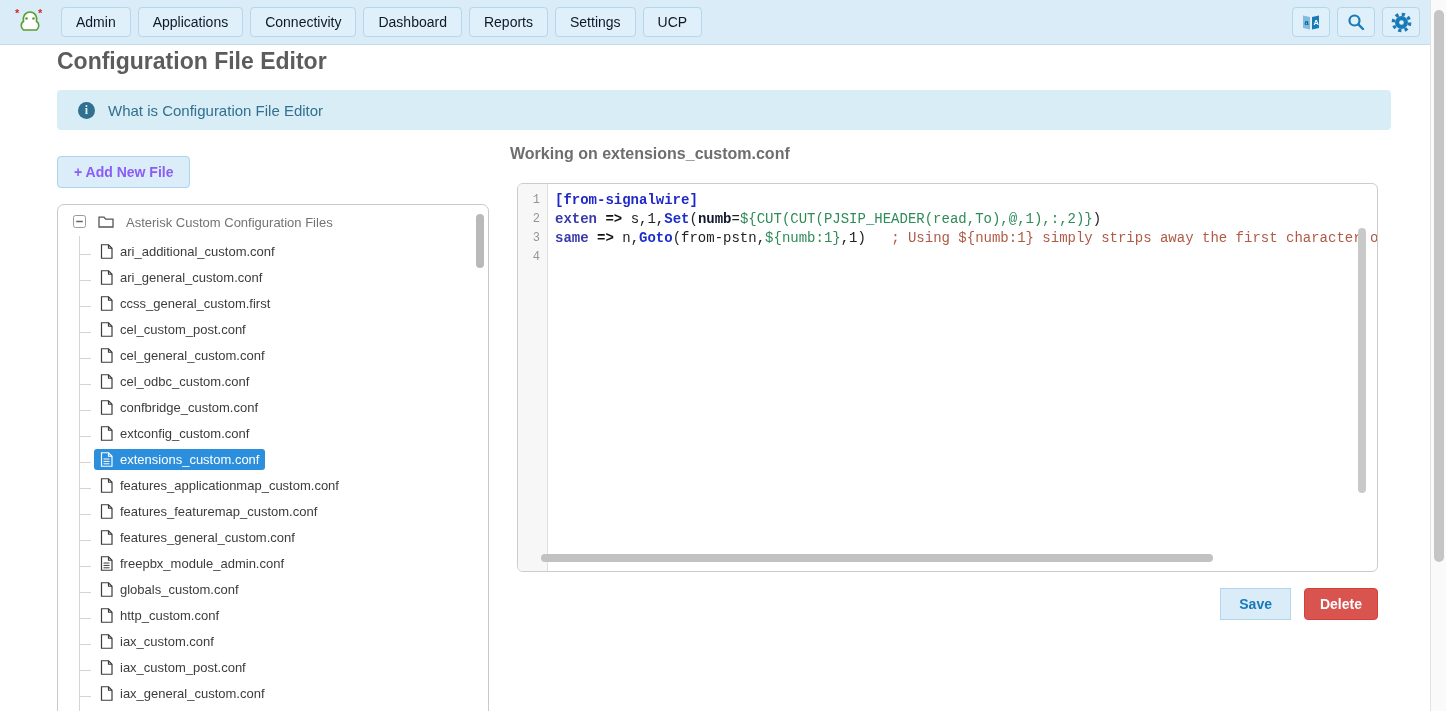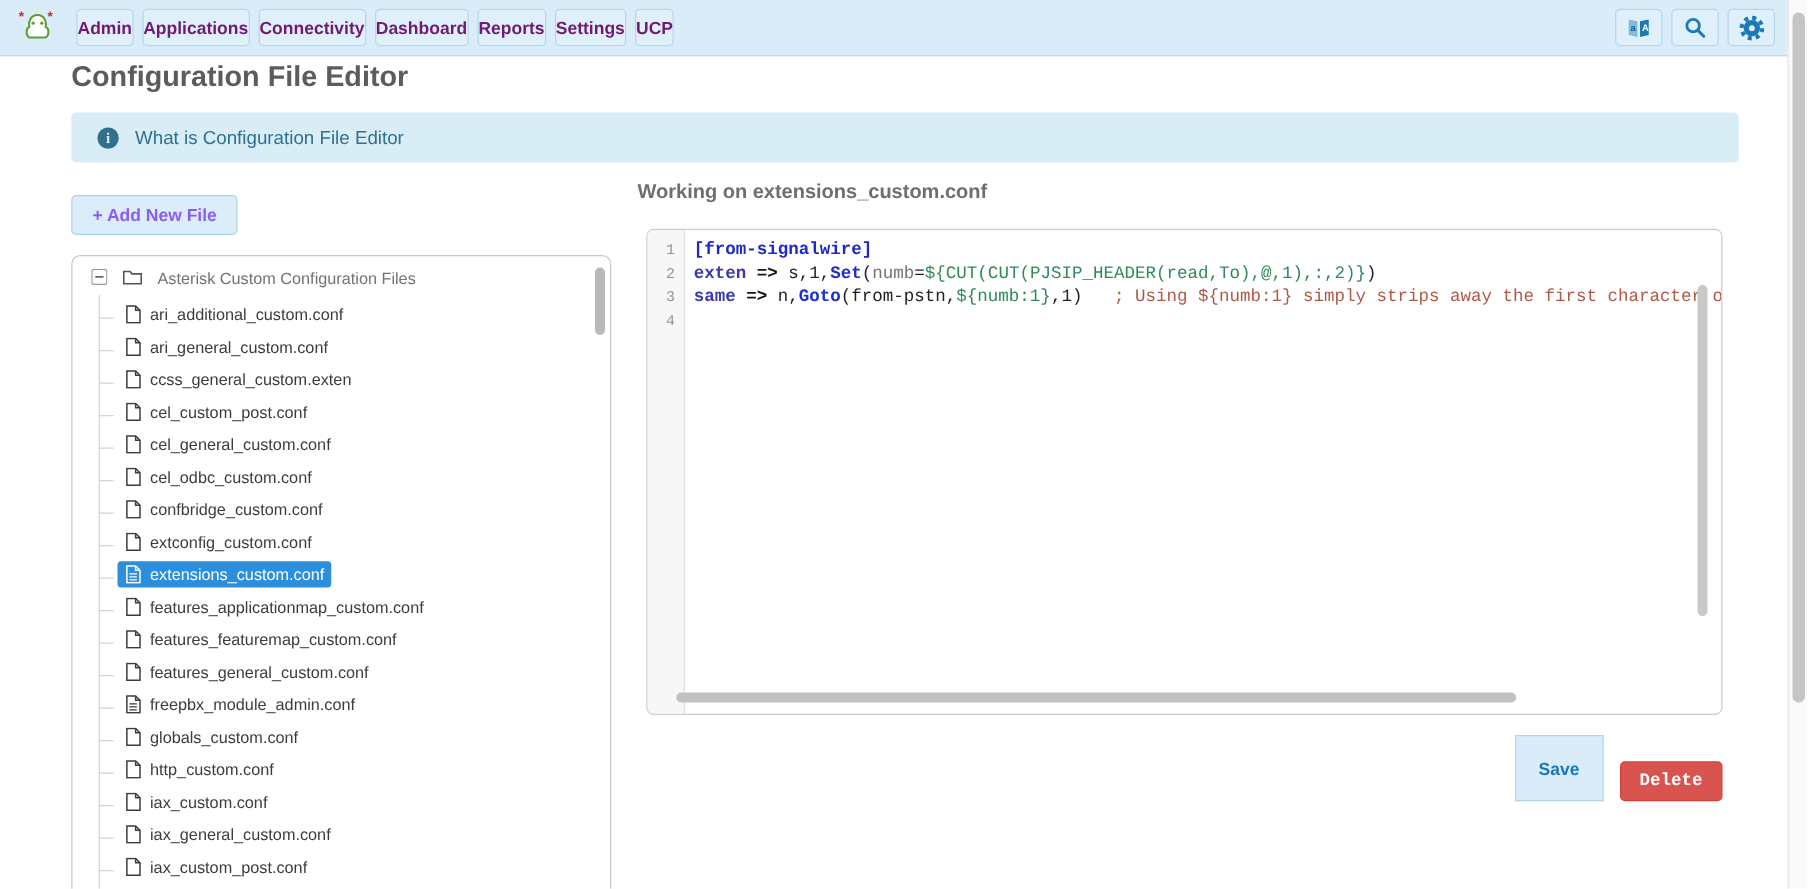--- a/index.html
+++ b/index.html
@@ -5,21 +5,21 @@
   * { box-sizing: border-box; margin: 0; padding: 0; }
   html,body { width:1446px; height:711px; overflow:hidden; background:#fff;
               font-family:"Liberation Sans", sans-serif; }
   .page { position:relative; width:1446px; height:711px; background:#fff; overflow:hidden; }
 
   
   .navbar { position:absolute; top:0; left:0; right:16px; height:45px;
             background:#d9ecf7; border-bottom:1px solid #c2dcec;
             display:flex; align-items:center; padding:0 10px 0 12px; gap:7px; }
   .brand { width:36px; height:34px; display:flex; align-items:center; justify-content:center; margin-right:6px; cursor:pointer; }
-  .nav-btn { padding:6px 0; font-size:14px; font-weight:bold; color:#701a75;
+  .nav-btn { padding:6px 14px; font-size:14px; font-weight:normal; color:#0f172a;
              background:#e0f0fa; border:1px solid #b3d8ec; border-radius:4px;
              font-family:"Liberation Sans", sans-serif; cursor:pointer; }
   .nav-spacer { flex:1; }
   .icon-btn { width:38px; height:30px; background:#e0f0fa; border:1px solid #b3d8ec;
               border-radius:4px; display:flex; align-items:center; justify-content:center; cursor:pointer; }
 
   
   .page-title { position:absolute; left:57px; top:48px; font-size:23px; font-weight:bold; color:#5c5c5c; }
   .info-banner { position:absolute; left:57px; top:90px; width:1334px; height:40px;
                  background:#d9edf7; border-radius:4px; display:flex; align-items:center;
@@ -57,36 +57,36 @@
   .ln { height:19px; line-height:19px; font-family:"Liberation Mono", monospace; font-size:12px;
         color:#959595; text-align:right; padding-right:7px; }
   .code { position:absolute; left:31px; top:0; right:0; bottom:0; padding:7px 0 0 6px;
           font-family:"Liberation Mono", monospace; font-size:14px; line-height:19px;
           overflow:hidden; cursor:text; }
   .code-line { height:19px; white-space:pre; }
   .tok-context  { color:#2128c8; font-weight:bold;text-align:center; }
   .tok-keyword  { color:#3a3aab; font-weight:bold; }
   .tok-operator { color:#111; font-weight:bold; }
   .tok-plain    { color:#222; }
-  .tok-ident    { color:#737373; font-weight:normal; }
+  .tok-ident    { color:#0f172a; font-weight:bold; }
   .tok-function { color:#1d2ec9; font-weight:bold; }
   .tok-variable { color:#2e8b57; }
   .tok-comment  { color:#b05a46; }
   .h-thumb { position:absolute; left:23px; bottom:9px; width:672px; height:8px;
              background:#c2c2c2; border-radius:4px; }
   .v-thumb { position:absolute; right:11px; top:44px; width:8px; height:265px;
              background:#c9c9c9; border-radius:4px; }
 
   
   .actions { position:absolute; left:517px; top:588px; width:861px; display:flex;
              justify-content:flex-end; gap:13px; }
   .save-btn { padding:7px 18px; font-size:14px; font-weight:bold; color:#1879b8; background:#d9ecf8;
               border:1px solid #b3d6ea; border-radius:0; font-family:"Liberation Sans", sans-serif; cursor:pointer; }
   .delete-btn { padding:7px 15px; font-size:14px; font-weight:bold; color:#fff; background:#d9534f;
-                border:1px solid #d43f3a; border-radius:4px; font-family:Liberation Mono, monospace; cursor:pointer;margin-top:21px; }
+                border:1px solid #d43f3a; border-radius:4px; font-family:Liberation Sans, sans-serif; cursor:pointer; }
 
   
   .page-scrollbar { position:absolute; right:0; top:0; width:16px; height:711px;
                     background:#fafafa; border-left:1px solid #e3e3e3; }
   .page-scroll-thumb { position:absolute; left:3px; top:10px; width:10px; height:552px;
                        background:#c5c5c5; border-radius:5px; }
 </style>
 </head>
 <body>
 
@@ -184,21 +184,21 @@
             </span>
           </div>
           <div class="tree-row">
             <span class="row-inner">
               <span class="file-icon">
                 <svg width="13" height="15" viewBox="0 0 13 15">
                   <path d="M1.5 0.75 h7 l3.5 3.5 v10 h-10.5 z" fill="none" stroke="currentColor" stroke-width="1.2"></path>
                   <path d="M8.5 0.75 v3.5 h3.5" fill="none" stroke="currentColor" stroke-width="1.2"></path>
                 </svg>
               </span>
-              <span>ccss_general_custom.exten</span>
+              <span>ccss_general_custom.first</span>
             </span>
           </div>
           <div class="tree-row">
             <span class="row-inner">
               <span class="file-icon">
                 <svg width="13" height="15" viewBox="0 0 13 15">
                   <path d="M1.5 0.75 h7 l3.5 3.5 v10 h-10.5 z" fill="none" stroke="currentColor" stroke-width="1.2"></path>
                   <path d="M8.5 0.75 v3.5 h3.5" fill="none" stroke="currentColor" stroke-width="1.2"></path>
                 </svg>
               </span>
@@ -340,32 +340,32 @@
             </span>
           </div>
           <div class="tree-row">
             <span class="row-inner">
               <span class="file-icon">
                 <svg width="13" height="15" viewBox="0 0 13 15">
                   <path d="M1.5 0.75 h7 l3.5 3.5 v10 h-10.5 z" fill="none" stroke="currentColor" stroke-width="1.2"></path>
                   <path d="M8.5 0.75 v3.5 h3.5" fill="none" stroke="currentColor" stroke-width="1.2"></path>
                 </svg>
               </span>
+              <span>iax_custom_post.conf</span>
+            </span>
+          </div>
+          <div class="tree-row">
+            <span class="row-inner">
+              <span class="file-icon">
+                <svg width="13" height="15" viewBox="0 0 13 15">
+                  <path d="M1.5 0.75 h7 l3.5 3.5 v10 h-10.5 z" fill="none" stroke="currentColor" stroke-width="1.2"></path>
+                  <path d="M8.5 0.75 v3.5 h3.5" fill="none" stroke="currentColor" stroke-width="1.2"></path>
+                </svg>
+              </span>
               <span>iax_general_custom.conf</span>
-            </span>
-          </div>
-          <div class="tree-row">
-            <span class="row-inner">
-              <span class="file-icon">
-                <svg width="13" height="15" viewBox="0 0 13 15">
-                  <path d="M1.5 0.75 h7 l3.5 3.5 v10 h-10.5 z" fill="none" stroke="currentColor" stroke-width="1.2"></path>
-                  <path d="M8.5 0.75 v3.5 h3.5" fill="none" stroke="currentColor" stroke-width="1.2"></path>
-                </svg>
-              </span>
-              <span>iax_custom_post.conf</span>
             </span>
           </div>
         </div>
     </div>
     <div class="tree-vthumb"></div>
   </div>
 
   <div class="editor-heading">Working on extensions_custom.conf</div>
 
   <div class="editor">

